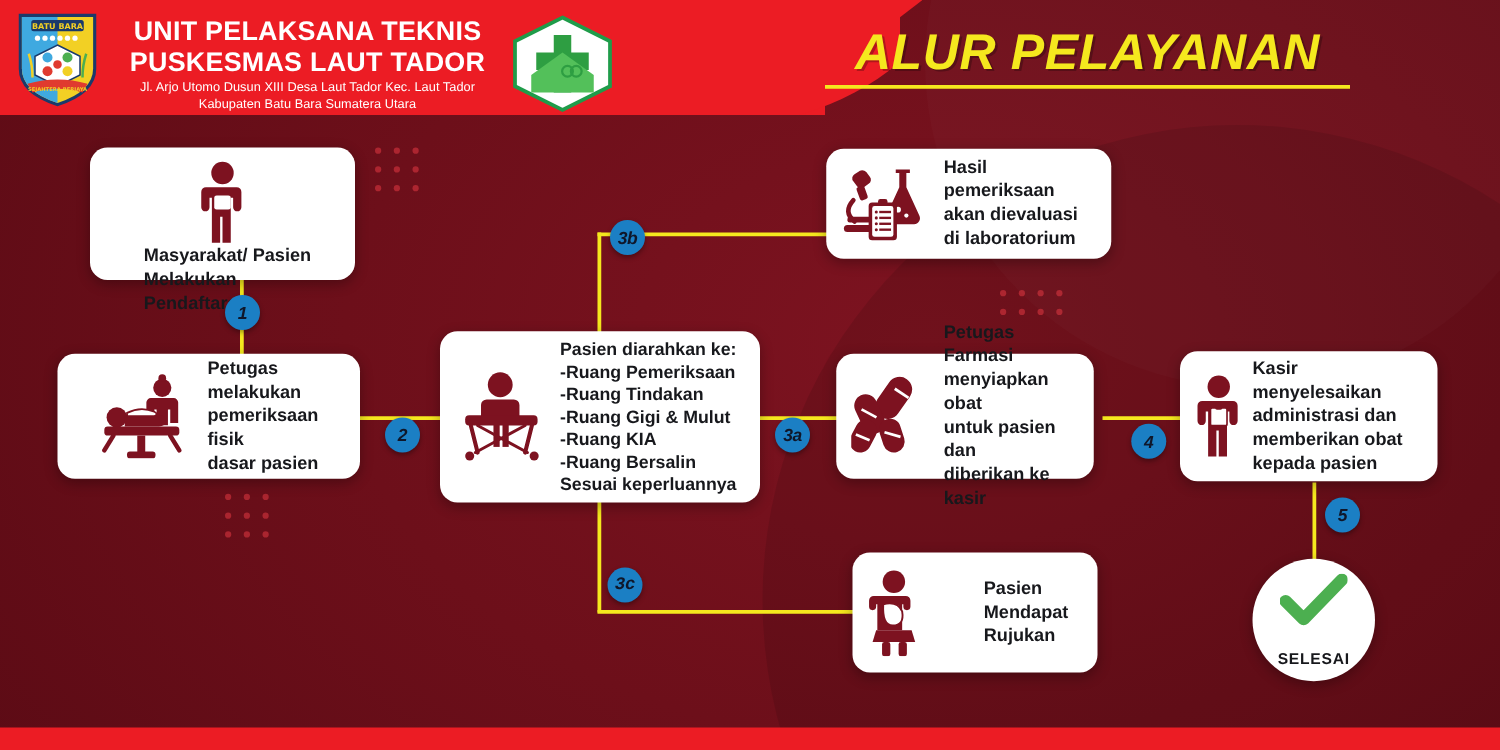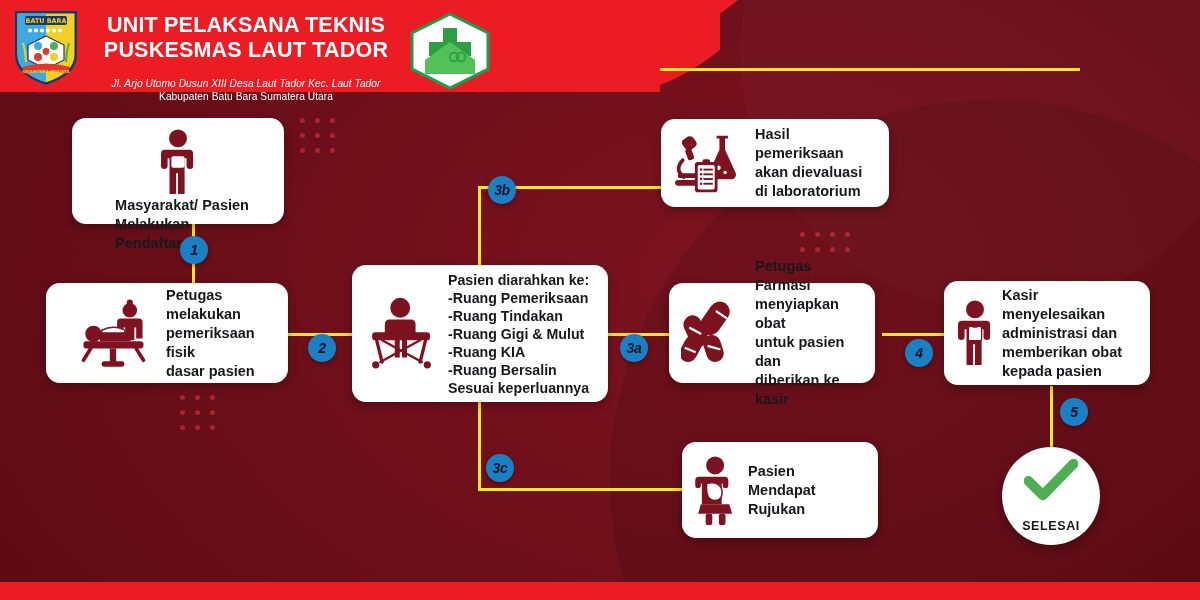--- a/index.html
+++ b/index.html
@@ -74,21 +74,21 @@
   #org-text {
     position: absolute; left: 96px; top: 13px;
     width: 300px; text-align: center; color: #fff;
   }
   .org-line1, .org-line2 {
     font-size: 21.5px; font-weight: 700; letter-spacing: .2px; line-height: 25px;
   }
   .org-addr1, .org-addr2 {
     font-size: 10.2px; font-weight: 400; line-height: 13px; letter-spacing: .05px;
   }
-  .org-addr1 { margin-top: 14px; font-style: italic; }
+  .org-addr1 { margin-top: 1px; }
 
   #puskesmas-logo { position: absolute; left: 405px; top: 12px; width: 90px; height: 78px; }
 
   #flow-title {
     position: absolute; left: 650px; top: 20px; width: 440px;
     text-align: center;
     color: #f5e81e;
     font-size: 40px; font-weight: 700; font-style: italic;
     letter-spacing: 0.5px;
     text-shadow: 2px 2px 0 rgba(0,0,0,.25);
@@ -234,20 +234,21 @@
   <div id="puskesmas-logo">
     <svg viewBox="0 0 90 78" width="90" height="78">
       <path d="M45 2 L83 21 L83 57 L45 76 L7 57 L7 21 Z" fill="#fff" stroke="#1f9c4a" stroke-width="3"></path>
       <path d="M38 16 H52 V30 H66 V44 H52 V62 H38 V44 H24 V30 H38 Z" fill="#2e9e42"></path>
       <path d="M45 30 L70 48 L70 62 L20 62 L20 48 Z" fill="#53c05a"></path>
       <circle cx="49" cy="45" r="4.3" fill="none" stroke="#2e9e42" stroke-width="1.8"></circle>
       <circle cx="56" cy="45" r="4.3" fill="none" stroke="#2e9e42" stroke-width="1.8"></circle>
     </svg>
   </div>
 
+  <div id="flow-title">ALUR PELAYANAN</div>
   <div id="flow-title-underline"></div>
 
   <div class="line v" style="left:192px; top:222px; height:64px;"></div>
 
   <div class="line h" style="left:287px; top:333px; width:70px;"></div>
 
   <div class="line v" style="left:478px; top:186px; height:84px;"></div>
   <div class="line h" style="left:478px; top:186px; width:184px;"></div>
 
   <div class="line h" style="left:602px; top:333px; width:72px;"></div>
@@ -366,21 +367,21 @@
           <path d="M29 48 l14 4"></path>
         </g>
       </svg>
     </div>
     <div class="tx">Petugas Farmasi
 menyiapkan obat
 untuk pasien dan
 diberikan ke kasir</div>
   </div>
 
-  <div class="card" style="left:682px; top:442px; width:196px; height:96px;">
+  <div class="card" style="left:682px; top:442px; width:196px; height:96px;gap:39px;">
     <div class="ic">
       <svg viewBox="0 0 48 74" width="46" height="70">
         <circle cx="22" cy="11" r="9.5" fill="#7d1220"></circle>
         <path d="M12 23 h20 a4 4 0 0 1 4 4 v5 a3 3 0 0 1 -6 0 v-2 h-1 v22 h-21 v-22 h-1 v2 a3 3 0 0 1 -6 0 v-5 a4 4 0 0 1 4 -4 z" fill="#7d1220"></path>
         <path d="M13 30 q12 -3 16 6 q2 12 -8 12 q-9 0 -8 -18 z" fill="#fff" stroke="#7d1220" stroke-width="1.6"></path>
         <path d="M7 52 h30 l3 10 h-36 z" fill="#7d1220"></path>
         <rect x="12" y="62" width="7" height="12" rx="2" fill="#7d1220"></rect>
         <rect x="26" y="62" width="7" height="12" rx="2" fill="#7d1220"></rect>
       </svg>
     </div>
@@ -400,21 +401,21 @@
     <div class="tx">Kasir menyelesaikan
 administrasi dan
 memberikan obat
 kepada pasien</div>
   </div>
 
   <div class="badge" style="left:180px; top:236px;">1</div>
   <div class="badge" style="left:308px; top:334px;">2</div>
   <div class="badge" style="left:620px; top:334px;">3a</div>
   <div class="badge" style="left:488px; top:176px;">3b</div>
-  <div class="badge" style="left:486px; top:454px;">3c</div>
+  <div class="badge" style="left:486px; top:454px;font-family:Liberation Mono, monospace;">3c</div>
   <div class="badge" style="left:905px; top:339px;">4</div>
   <div class="badge" style="left:1060px; top:398px;">5</div>
 
   <div id="finish">
     <span>
       <svg viewBox="0 0 60 46" width="54" height="42">
         <path d="M5 24 L21 40 L55 5" stroke="#4caf50" stroke-width="11" fill="none" stroke-linecap="round" stroke-linejoin="round"></path>
       </svg>
     </span>
     <span class="lbl">SELESAI</span>

